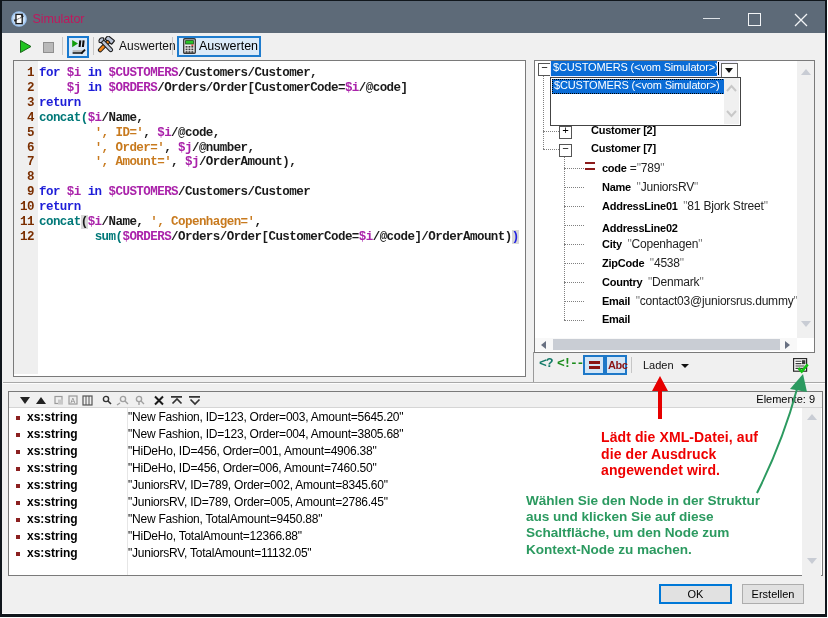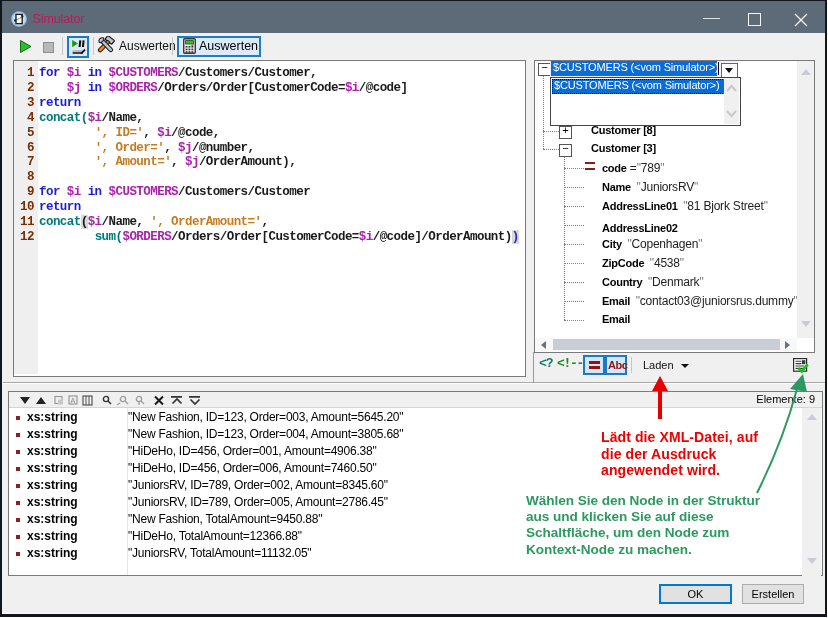--- a/index.html
+++ b/index.html
@@ -133,21 +133,21 @@
  <pre class="code" id="codetext"><span class="kw">for</span> <span class="va">$i</span> <span class="kw">in</span> <span class="va">$CUSTOMERS</span>/Customers/Customer,
     <span class="va">$j</span> <span class="kw">in</span> <span class="va">$ORDERS</span>/Orders/Order[CustomerCode=<span class="va">$i</span>/@code]
 <span class="kw">return</span>
 <span class="fn">concat(</span><span class="va">$i</span>/Name,
         <span class="st">', ID='</span>, <span class="va">$i</span>/@code,
         <span class="st">', Order='</span>, <span class="va">$j</span>/@number,
         <span class="st">', Amount='</span>, <span class="va">$j</span>/OrderAmount),
 
 <span class="kw">for</span> <span class="va">$i</span> <span class="kw">in</span> <span class="va">$CUSTOMERS</span>/Customers/Customer
 <span class="kw">return</span>
-<span class="fn">concat</span><span class="bm">(</span><span class="va">$i</span>/Name, <span class="st">', OrderAmount='</span>,
+<span class="fn">concat</span><span class="bm">(</span><span class="va">$i</span>/Name, <span class="st">', Copenhagen='</span>,
         <span class="fn">sum(</span><span class="va">$ORDERS</span>/Orders/Order[CustomerCode=<span class="va">$i</span>/@code]/OrderAmount)<span class="bm2">)</span></pre>
 </div>
 
 <div id="tree">
 
  <div class="dotv" style="left:8px;top:14px;height:74px"></div>
  <div class="doth" style="left:8px;top:70px;width:16px"></div>
  <div class="doth" style="left:8px;top:88px;width:16px"></div>
  <div class="dotv" style="left:29px;top:95px;height:164px"></div>
  <div class="doth" style="left:29px;top:107px;width:20px"></div>
@@ -155,22 +155,22 @@
  <div class="doth" style="left:29px;top:145px;width:20px"></div>
  <div class="doth" style="left:29px;top:164px;width:20px"></div>
  <div class="doth" style="left:29px;top:183px;width:20px"></div>
  <div class="doth" style="left:29px;top:202px;width:20px"></div>
  <div class="doth" style="left:29px;top:221px;width:20px"></div>
  <div class="doth" style="left:29px;top:240px;width:20px"></div>
  <div class="doth" style="left:29px;top:259px;width:20px"></div>
  <div class="pm" style="left:3px;top:2px">−</div>
  <div class="pm" style="left:24px;top:65px">+</div>
  <div class="pm" style="left:24px;top:83px">−</div>
- <div class="tn" style="left:56px;top:63px">Customer [8]</div>
- <div class="tn" style="left:56px;top:81px">Customer [3]</div>
+ <div class="tn" style="left:56px;top:63px">Customer [2]</div>
+ <div class="tn" style="left:56px;top:81px">Customer [7]</div>
  <div class="abs" style="left:50px;top:101px;width:10px;height:8px;border-top:2.5px solid #8b1a1a;border-bottom:2.5px solid #8b1a1a;box-sizing:border-box"></div>
  <div class="tn" style="left:67px;top:100px">code<span class="tv"> =</span><span class="tv"><span class="tq">"</span>789<span class="tq">"</span></span></div>
  <div class="tn" style="left:67px;top:119px">Name&nbsp; <span class="tv"><span class="tq">"</span>JuniorsRV<span class="tq">"</span></span></div>
  <div class="tn" style="left:67px;top:138px">AddressLine01&nbsp; <span class="tv"><span class="tq">"</span>81 Bjork Street<span class="tq">"</span></span></div>
  <div class="tn" style="left:67px;top:161px">AddressLine02</div>
  <div class="tn" style="left:67px;top:176px">City&nbsp; <span class="tv"><span class="tq">"</span>Copenhagen<span class="tq">"</span></span></div>
  <div class="tn" style="left:67px;top:195px">ZipCode&nbsp; <span class="tv"><span class="tq">"</span>4538<span class="tq">"</span></span></div>
  <div class="tn" style="left:67px;top:214px">Country&nbsp; <span class="tv"><span class="tq">"</span>Denmark<span class="tq">"</span></span></div>
  <div class="tn" style="left:67px;top:233px">Email&nbsp; <span class="tv"><span class="tq">"</span>contact03@juniorsrus.dummy<span class="tq">"</span></span></div>
  <div class="tn" style="left:67px;top:252px">Email</div>

